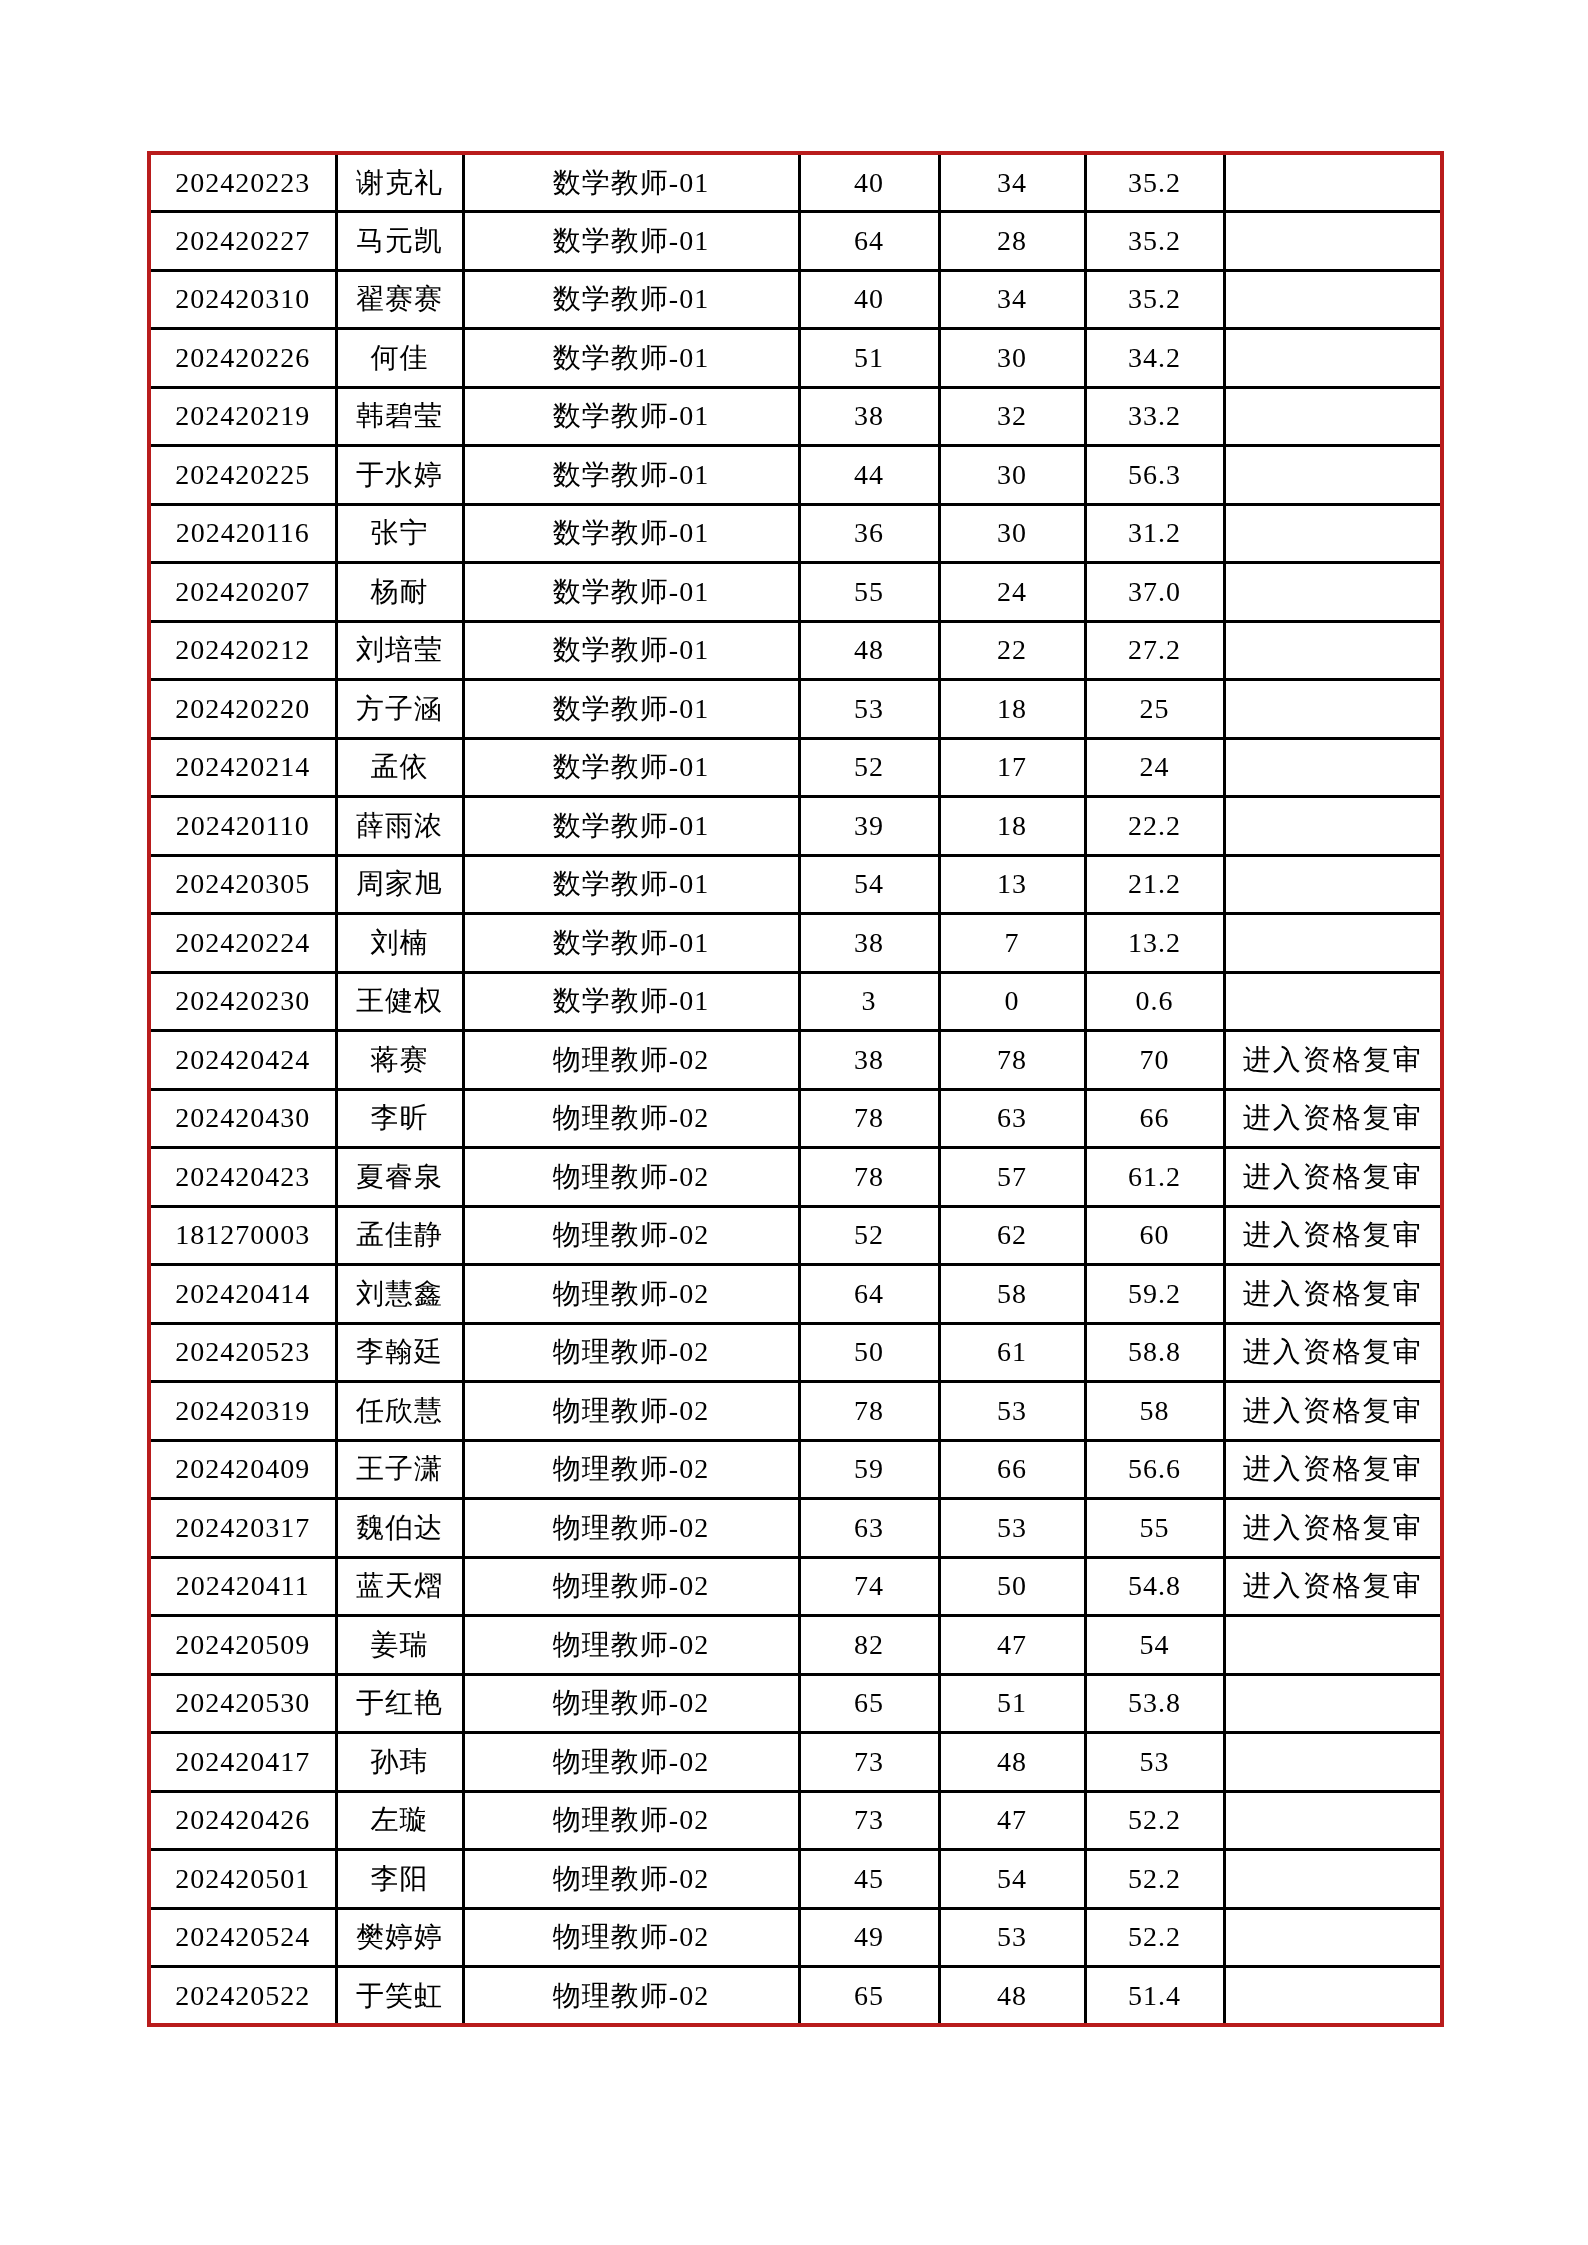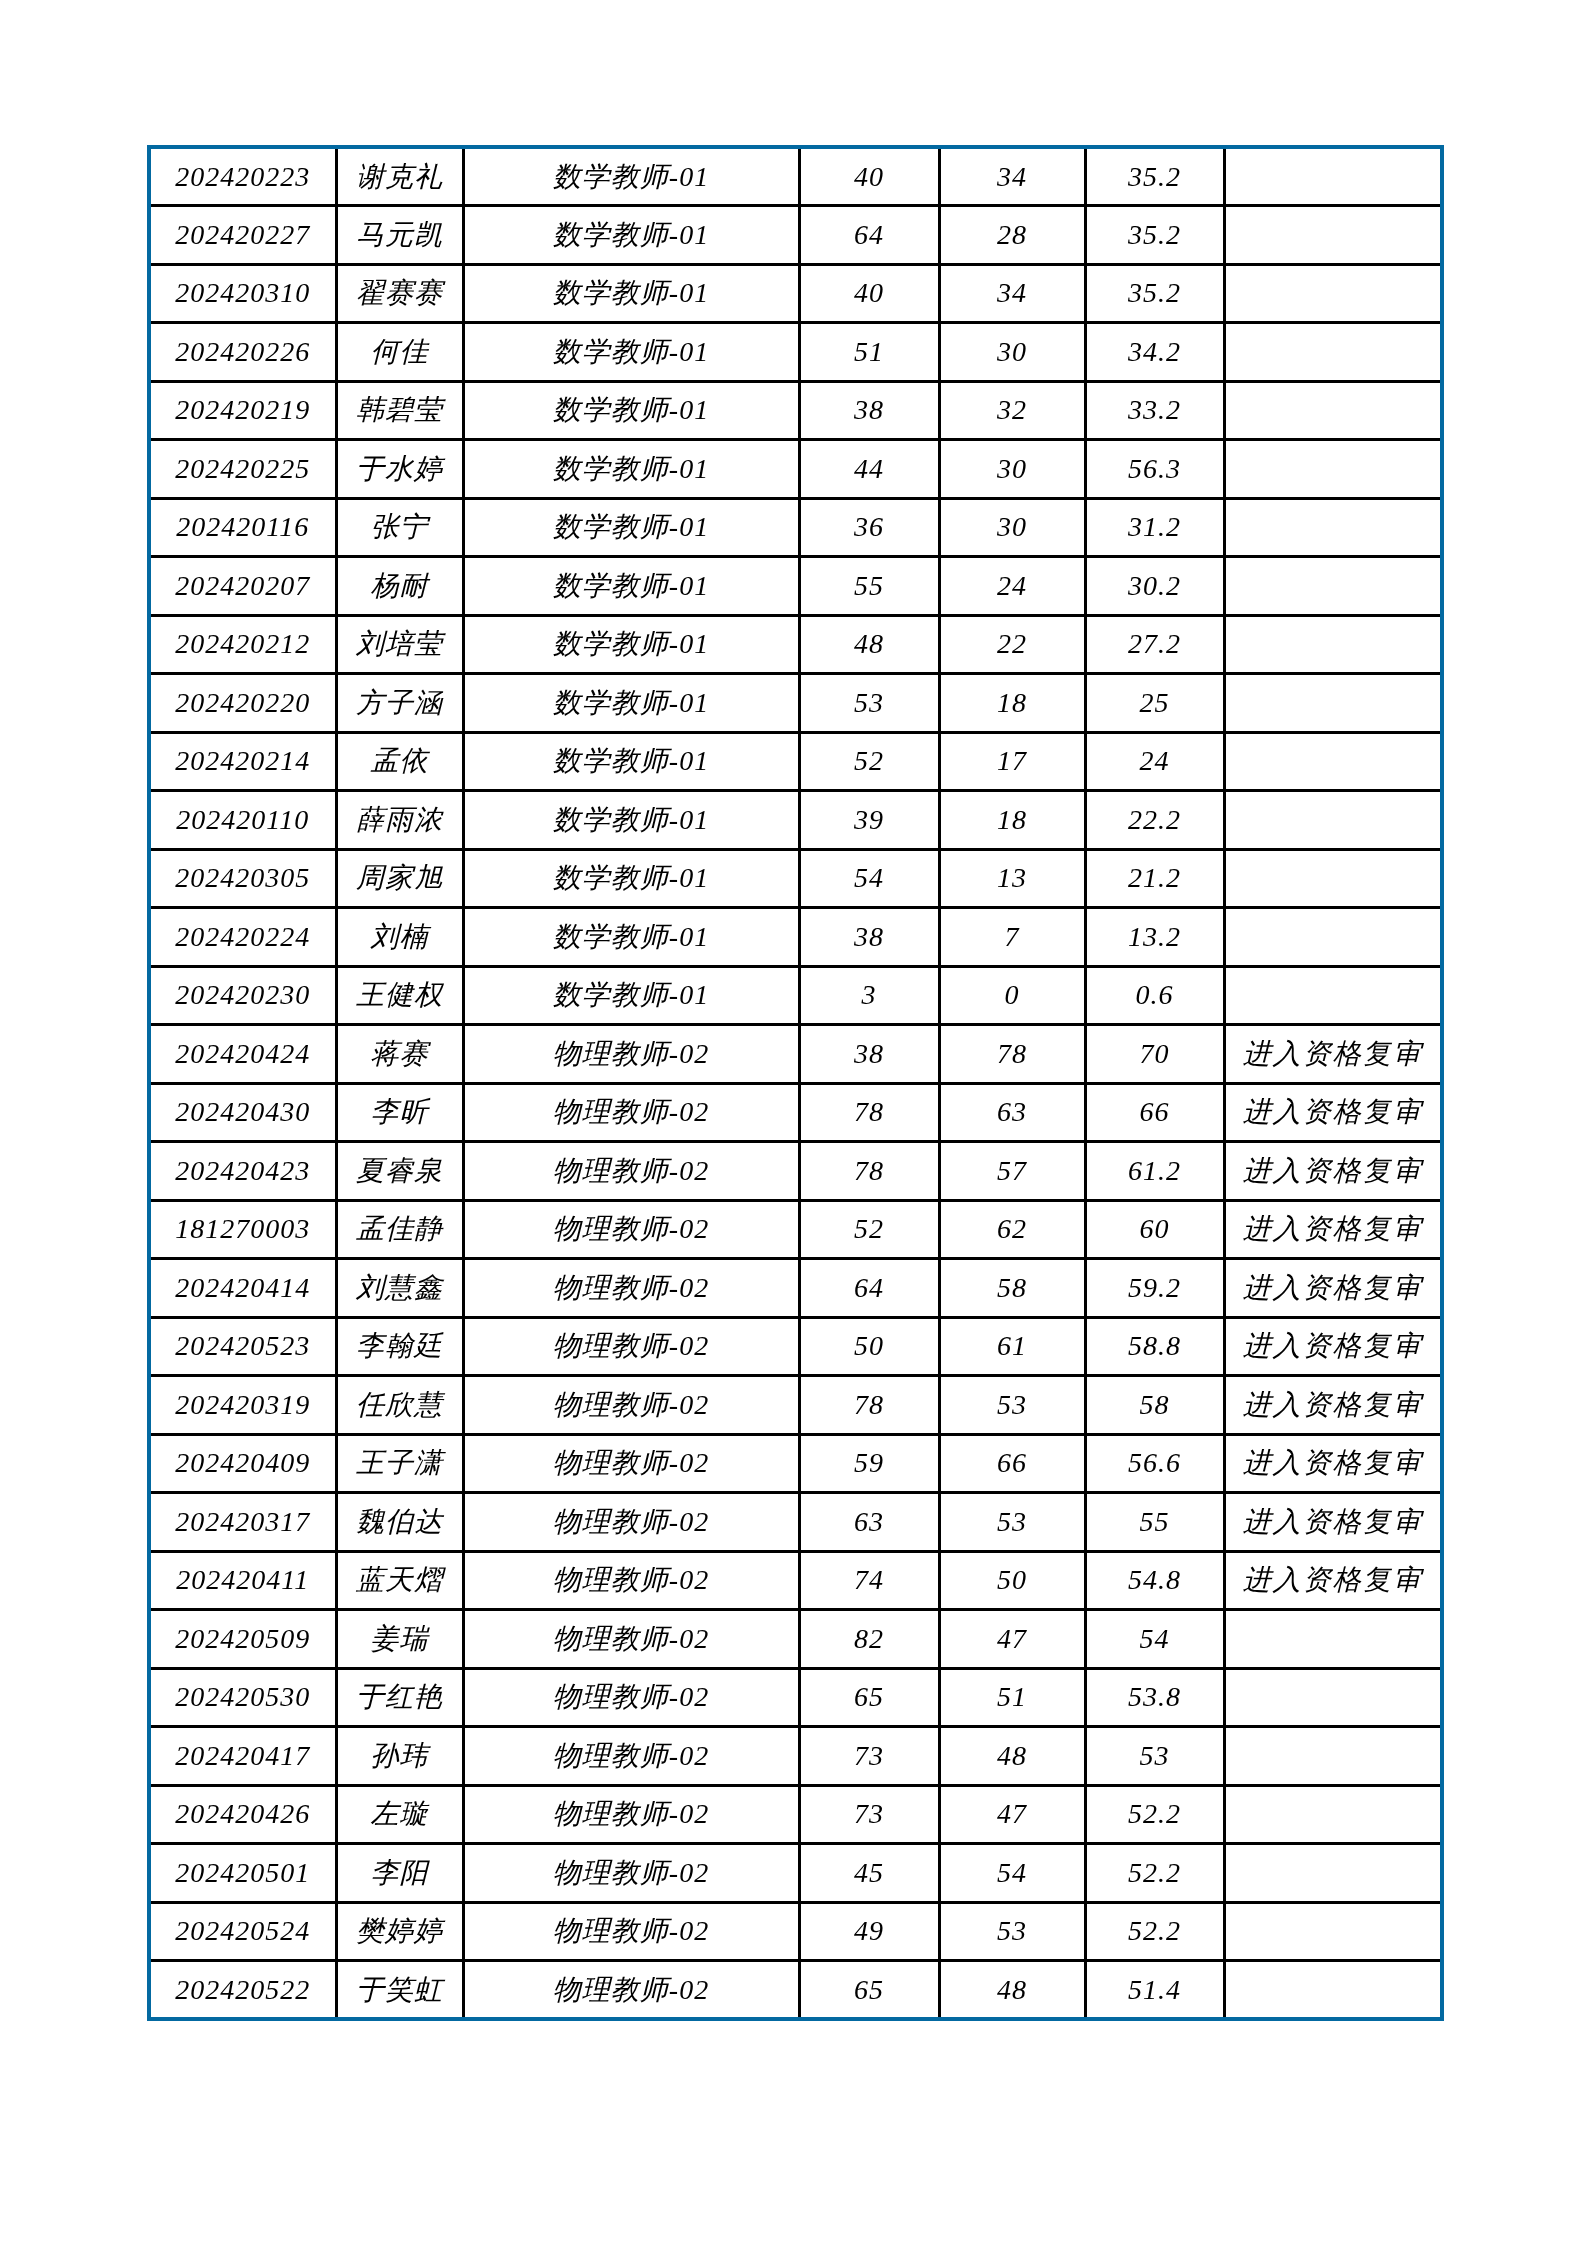--- a/index.html
+++ b/index.html
@@ -12,26 +12,25 @@
     width: 1588px;
     height: 2245px;
     background: #ffffff;
     overflow: hidden;
     font-family: "Liberation Serif", "DejaVu Serif", serif;
     color: #000000;
   }
   table.results {
     position: absolute;
     left: 147px;
-    top: 145px;
+    top: 151px;
     width: 1293px;
     border-collapse: collapse;
     table-layout: fixed;
-    border: 4px solid #0369a1;
-    font-style: italic;
+    border: 4px solid #b91c1c;
   }
   table.results tr {
     height: 58.5px;
   }
   table.results td {
     border: 3px solid #000000;
     padding: 0;
     text-align: center;
     vertical-align: middle;
     font-size: 28px;
@@ -123,21 +122,21 @@
           <td class="col-interview">30</td>
           <td class="col-total">31.2</td>
           <td class="col-remark"></td>
         </tr>
         <tr>
           <td class="col-id">202420207</td>
           <td class="col-name">杨耐</td>
           <td class="col-position">数学教师-01</td>
           <td class="col-written">55</td>
           <td class="col-interview">24</td>
-          <td class="col-total">30.2</td>
+          <td class="col-total">37.0</td>
           <td class="col-remark"></td>
         </tr>
         <tr>
           <td class="col-id">202420212</td>
           <td class="col-name">刘培莹</td>
           <td class="col-position">数学教师-01</td>
           <td class="col-written">48</td>
           <td class="col-interview">22</td>
           <td class="col-total">27.2</td>
           <td class="col-remark"></td>

